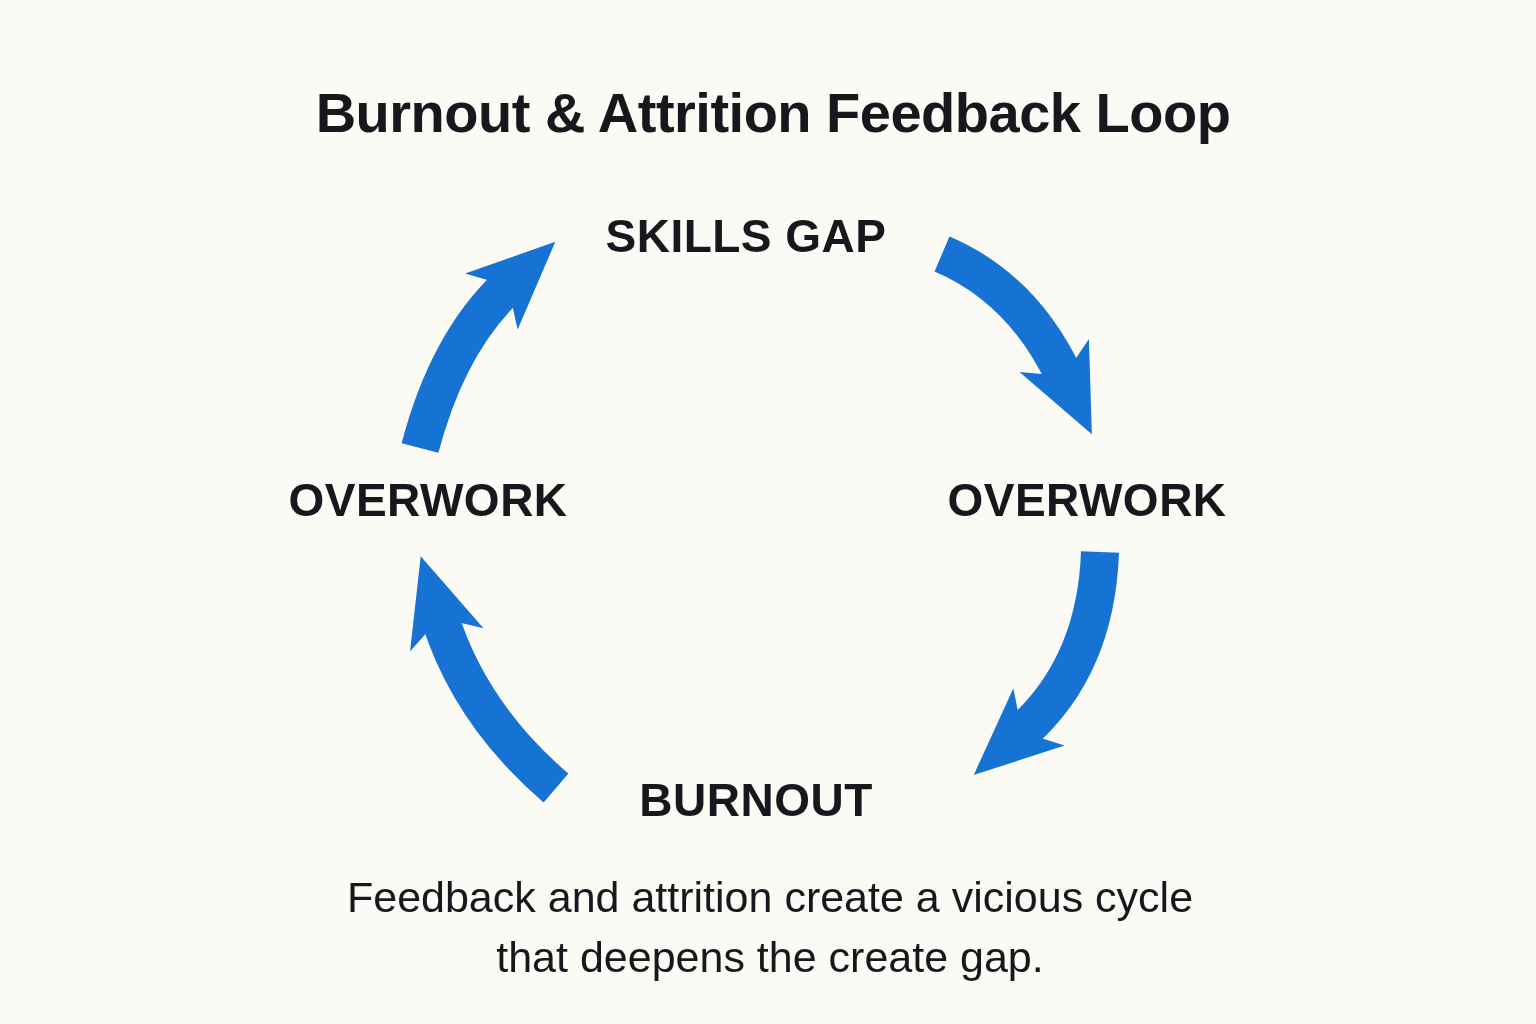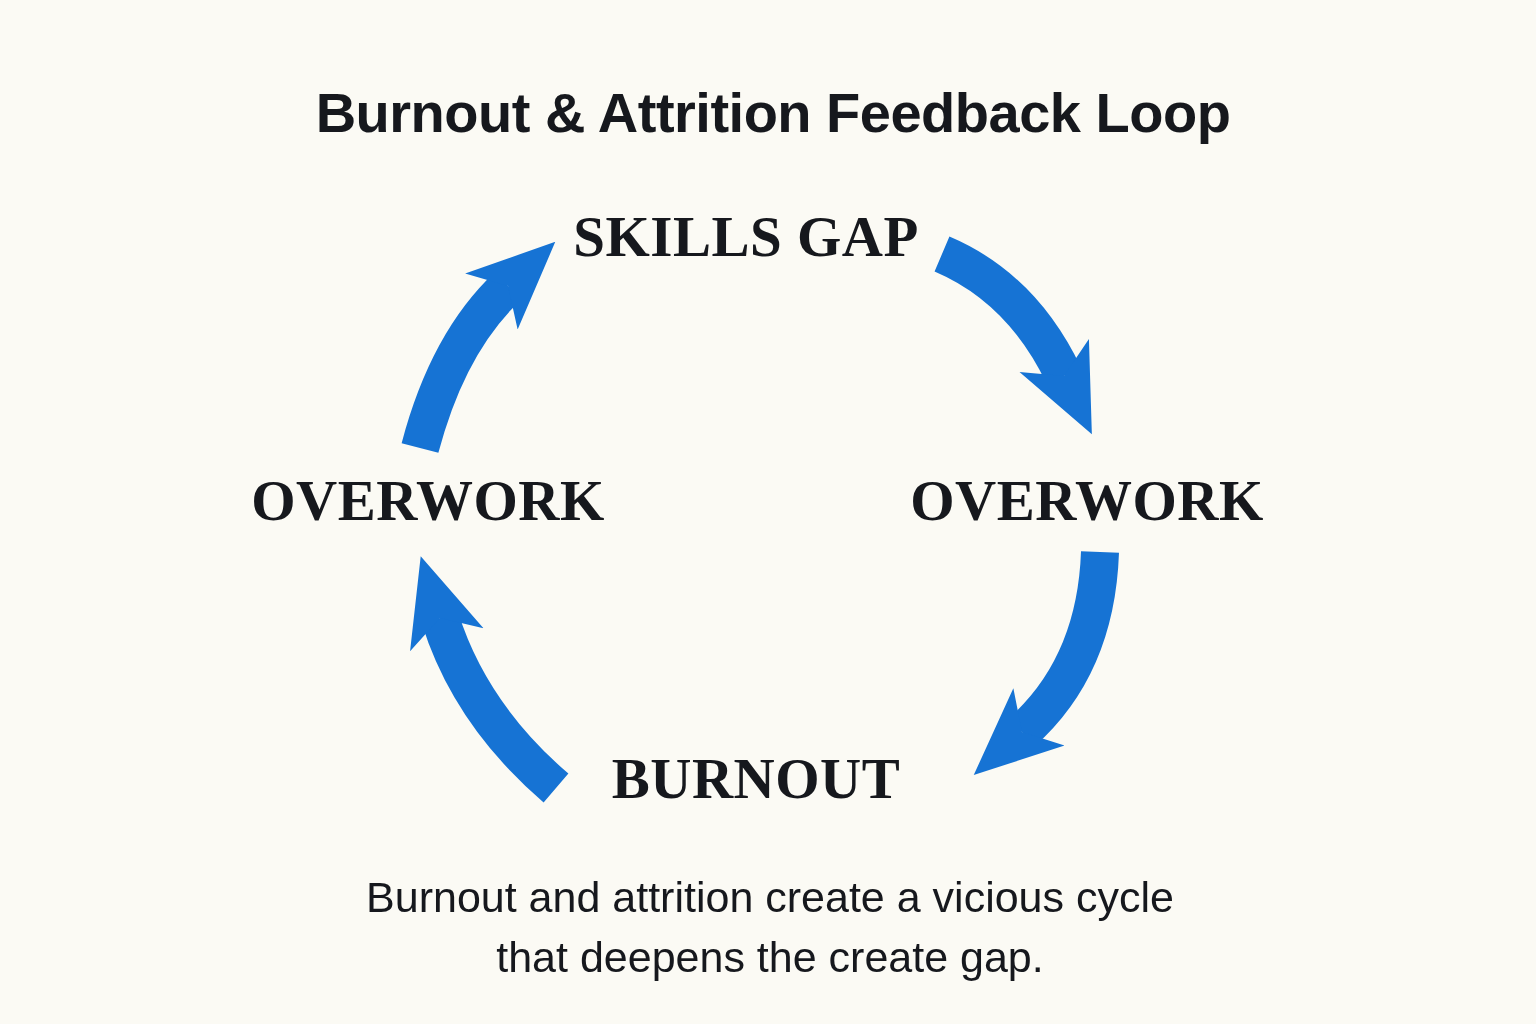--- a/index.html
+++ b/index.html
@@ -40,28 +40,27 @@
     color: var(--text);
     white-space: nowrap;
   }
   .diagram-title {
     left: 773px; top: 88px;
     font-size: 56px;
     font-weight: bold;
     letter-spacing: -0.5px;
   }
   .node-label {
-    font-size: 57px;
+    font-size: 46px;
     font-weight: bold;
     letter-spacing: 0.5px;
-    font-family: Liberation Serif, serif;
   }
   .node-skills-gap   { left: 746px;  top: 212px; }
   .node-overwork-right { left: 1087px; top: 476px; }
-  .node-burnout      { left: 756px;  top: 754px; }
+  .node-burnout      { left: 756px;  top: 776px; }
   .node-overwork-left  { left: 428px;  top: 476px; }
   .caption-line {
     font-size: 43px;
     font-weight: normal;
   }
   .caption-line-1 { left: 770px; top: 873px; }
   .caption-line-2 { left: 770px; top: 933px; }
 </style>
 </head>
 <body>
@@ -83,17 +82,17 @@
   <div class="label diagram-title">Burnout &amp; Attrition Feedback Loop</div>
 
   <div class="label node-label node-skills-gap">SKILLS GAP</div>
 
   <div class="label node-label node-overwork-right">OVERWORK</div>
 
   <div class="label node-label node-burnout">BURNOUT</div>
 
   <div class="label node-label node-overwork-left">OVERWORK</div>
 
-  <div class="label caption-line caption-line-1">Burnout and attrition create a vicious cycle</div>
+  <div class="label caption-line caption-line-1">Feedback and attrition create a vicious cycle</div>
 
   <div class="label caption-line caption-line-2">that deepens the create gap.</div>
 
 </div>
 
 </body></html>

